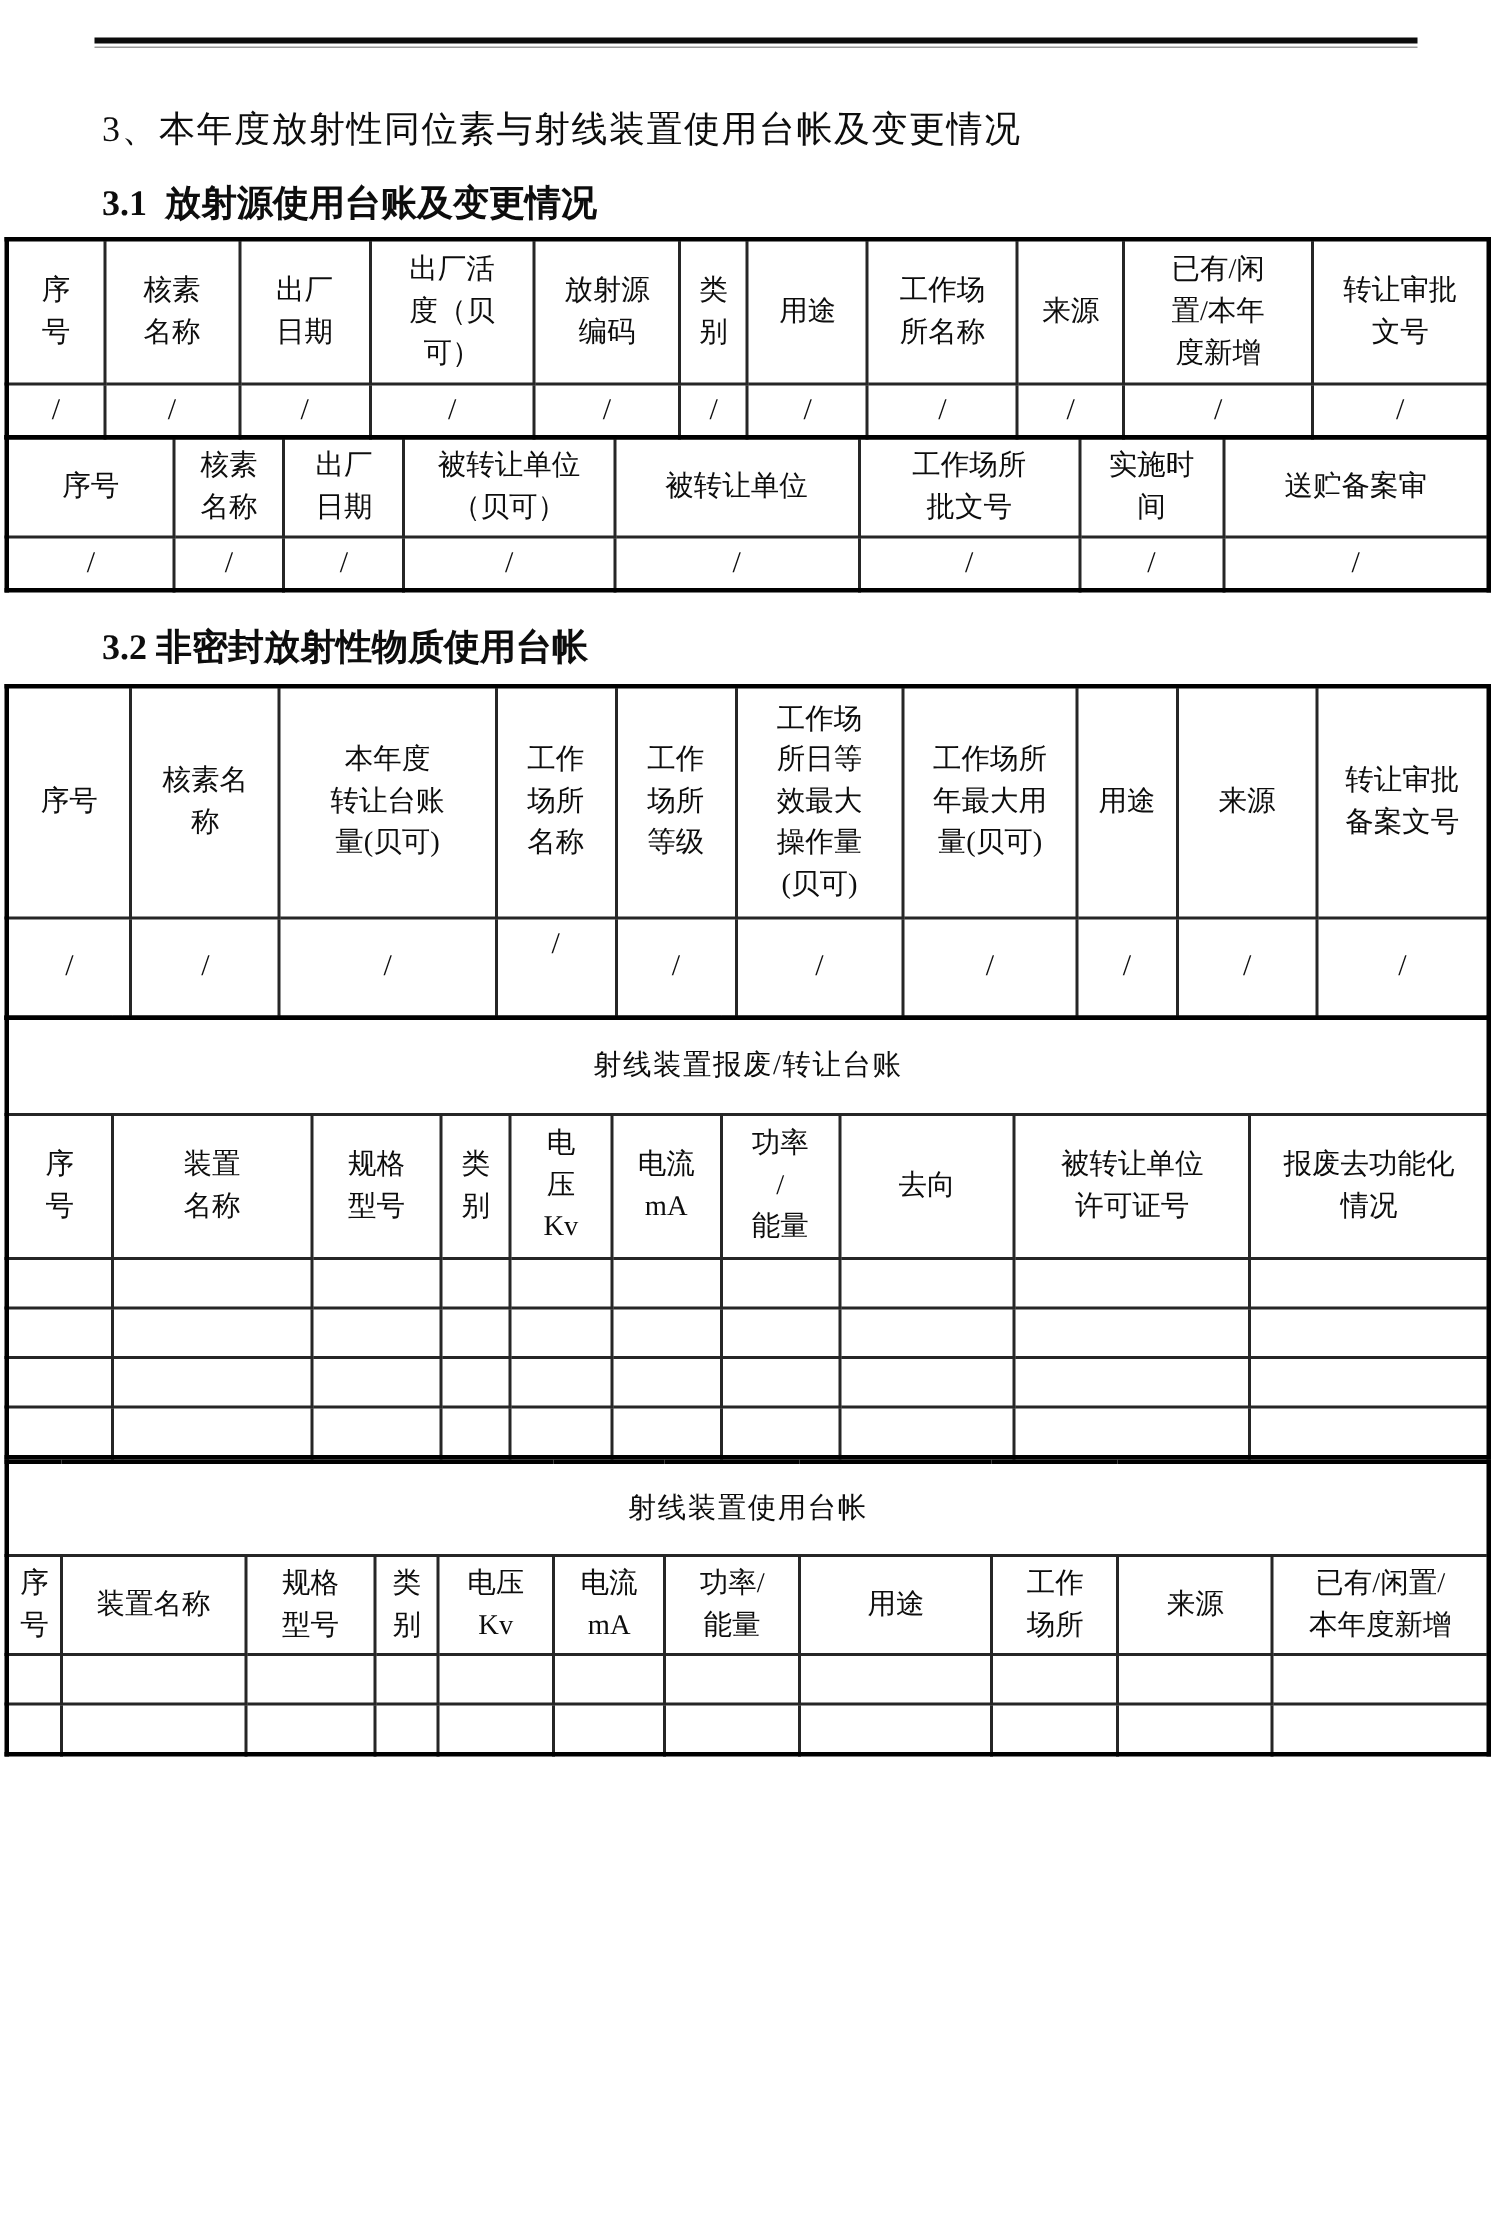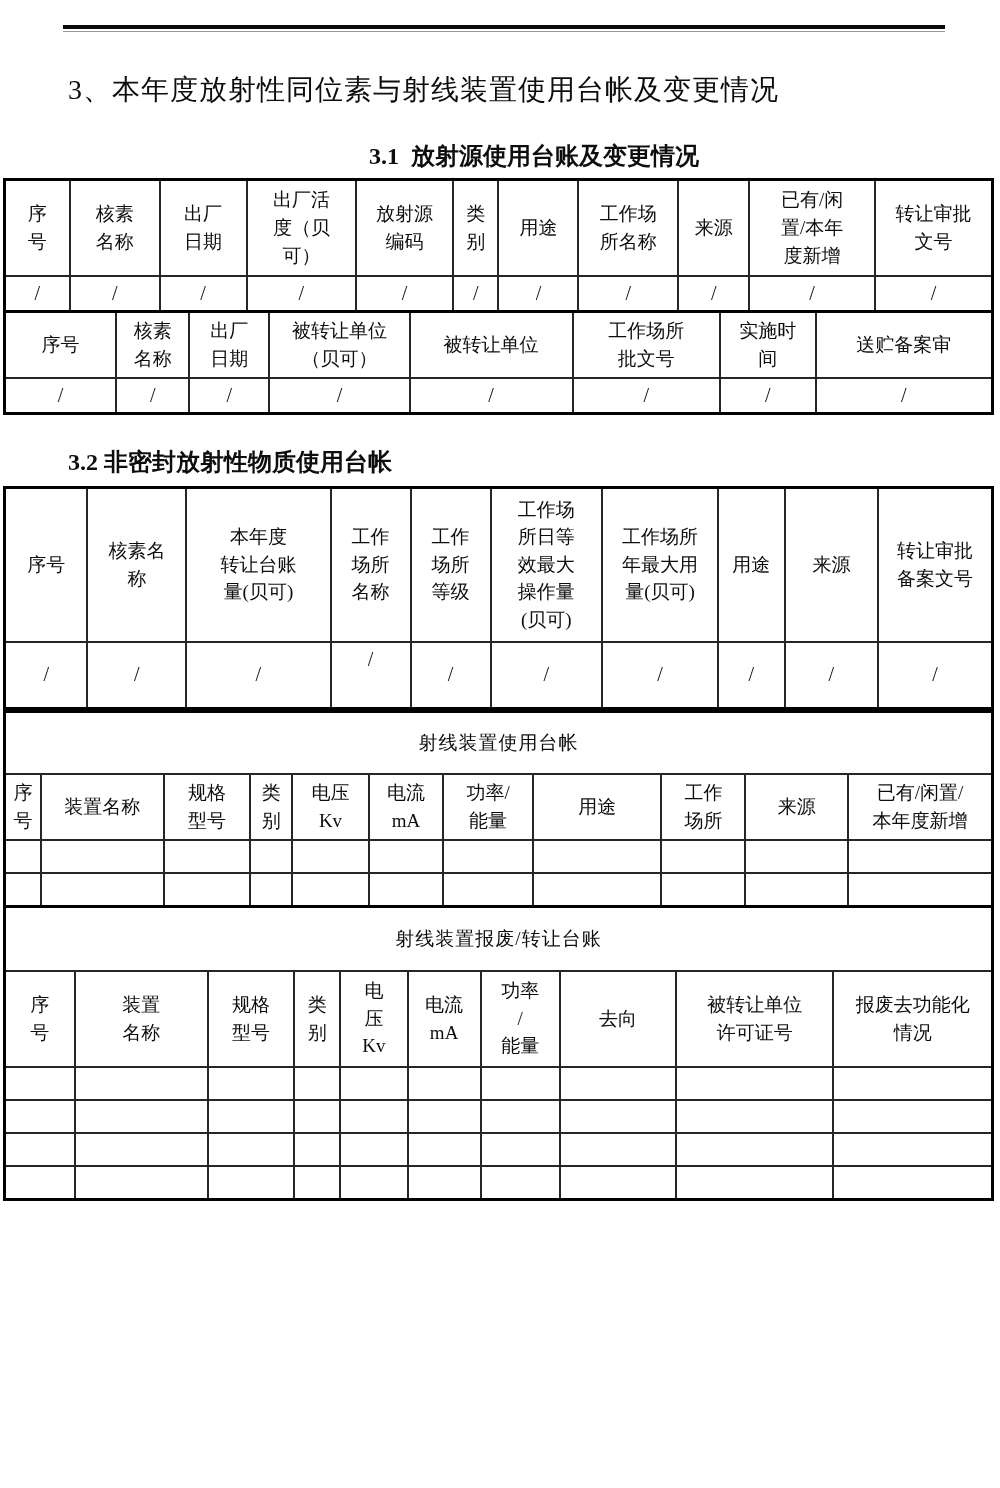--- a/index.html
+++ b/index.html
@@ -9,29 +9,29 @@
     color:#0d0d0d;
   }
   .page { position:relative; width:1000px; height:1488px; background:#fff; }
 
   .header-rule {
     margin:25px 0 0 63px; width:882px; height:2px;
     border-top:4px solid #0b0b0b; border-bottom:1px solid #9a9a9a;
   }
 
   .doc-title {
-    margin:40px 0 0 68px; font-size:28px; line-height:1.25;
+    margin:40px 0 0 68px; font-size:24px; line-height:1.25;
     letter-spacing:1px; white-space:pre;
   }
   .sub-heading {
     margin-left:68px; font-size:24px; font-weight:700;
     line-height:1.2; white-space:pre;
   }
-  .h31 { margin-top:35px; margin-bottom:7px;text-align:center; }
-  .h32 { margin-top:33px; margin-bottom:9px; }
+  .h31 { margin-top:20px; margin-bottom:7px; }
+  .h32 { margin-top:23px; margin-bottom:9px; }
   .h33 { margin-top:63px; margin-bottom:10px; }
 
   table.ledger {
     border-collapse:collapse; table-layout:fixed;
     margin-left:3px; width:991px;
     border:3px solid #000;
   }
   table.joined { margin-top:-3px; }
   table.ledger td {
     border:2px solid #262626;
@@ -217,88 +217,20 @@
       <td>/</td>
       <td>/</td>
       <td>/</td>
       <td>/</td>
       <td>/</td>
     </tr>
   </tbody>
     </table>
 
 
-  <table class="ledger">
-    <colgroup>
-      <col style="width:3.7%">
-        <col style="width:12.4%">
-        <col style="width:8.8%">
-        <col style="width:4.2%">
-      <col style="width:7.8%">
-        <col style="width:7.5%">
-        <col style="width:9.1%">
-        <col style="width:13.0%">
-      <col style="width:8.5%">
-        <col style="width:10.4%">
-        <col style="width:14.6%">
-    </colgroup>
-    <tbody>
-        <tr class="td-title">
-      <td colspan="11" class="tbl-title">射线装置使用台帐</td>
-    </tr>
-    <tr class="td-head">
-      <td>序
-号</td>
-      <td>装置名称</td>
-      <td>规格
-型号</td>
-      <td>类
-别</td>
-      <td>电压
-Kv</td>
-      <td>电流
-mA</td>
-      <td>功率/
-能量</td>
-      <td>用途</td>
-      <td>工作
-场所</td>
-      <td>来源</td>
-      <td>已有/闲置/
-本年度新增</td>
-    </tr>
-    <tr class="td-empty">
-      <td></td>
-          <td></td>
-      <td></td>
-          <td></td>
-      <td></td>
-          <td></td>
-      <td></td>
-          <td></td>
-      <td></td>
-          <td></td>
-      <td></td>
-    </tr>
-    <tr class="td-empty">
-      <td></td>
-          <td></td>
-      <td></td>
-          <td></td>
-      <td></td>
-          <td></td>
-      <td></td>
-          <td></td>
-      <td></td>
-          <td></td>
-      <td></td>
-    </tr>
-  </tbody>
-    </table>
-
   <table class="ledger joined">
     <colgroup>
       <col style="width:7.1%">
         <col style="width:13.5%">
         <col style="width:8.7%">
         <col style="width:4.7%">
       <col style="width:6.8%">
         <col style="width:7.4%">
         <col style="width:8.0%">
         <col style="width:11.8%">
@@ -376,13 +308,81 @@
       <td></td>
           <td></td>
       <td></td>
           <td></td>
       <td></td>
           <td></td>
     </tr>
   </tbody>
     </table>
 
+  <table class="ledger">
+    <colgroup>
+      <col style="width:3.7%">
+        <col style="width:12.4%">
+        <col style="width:8.8%">
+        <col style="width:4.2%">
+      <col style="width:7.8%">
+        <col style="width:7.5%">
+        <col style="width:9.1%">
+        <col style="width:13.0%">
+      <col style="width:8.5%">
+        <col style="width:10.4%">
+        <col style="width:14.6%">
+    </colgroup>
+    <tbody>
+        <tr class="td-title">
+      <td colspan="11" class="tbl-title">射线装置使用台帐</td>
+    </tr>
+    <tr class="td-head">
+      <td>序
+号</td>
+      <td>装置名称</td>
+      <td>规格
+型号</td>
+      <td>类
+别</td>
+      <td>电压
+Kv</td>
+      <td>电流
+mA</td>
+      <td>功率/
+能量</td>
+      <td>用途</td>
+      <td>工作
+场所</td>
+      <td>来源</td>
+      <td>已有/闲置/
+本年度新增</td>
+    </tr>
+    <tr class="td-empty">
+      <td></td>
+          <td></td>
+      <td></td>
+          <td></td>
+      <td></td>
+          <td></td>
+      <td></td>
+          <td></td>
+      <td></td>
+          <td></td>
+      <td></td>
+    </tr>
+    <tr class="td-empty">
+      <td></td>
+          <td></td>
+      <td></td>
+          <td></td>
+      <td></td>
+          <td></td>
+      <td></td>
+          <td></td>
+      <td></td>
+          <td></td>
+      <td></td>
+    </tr>
+  </tbody>
+    </table>
+
 </div>
 
 </body></html>

